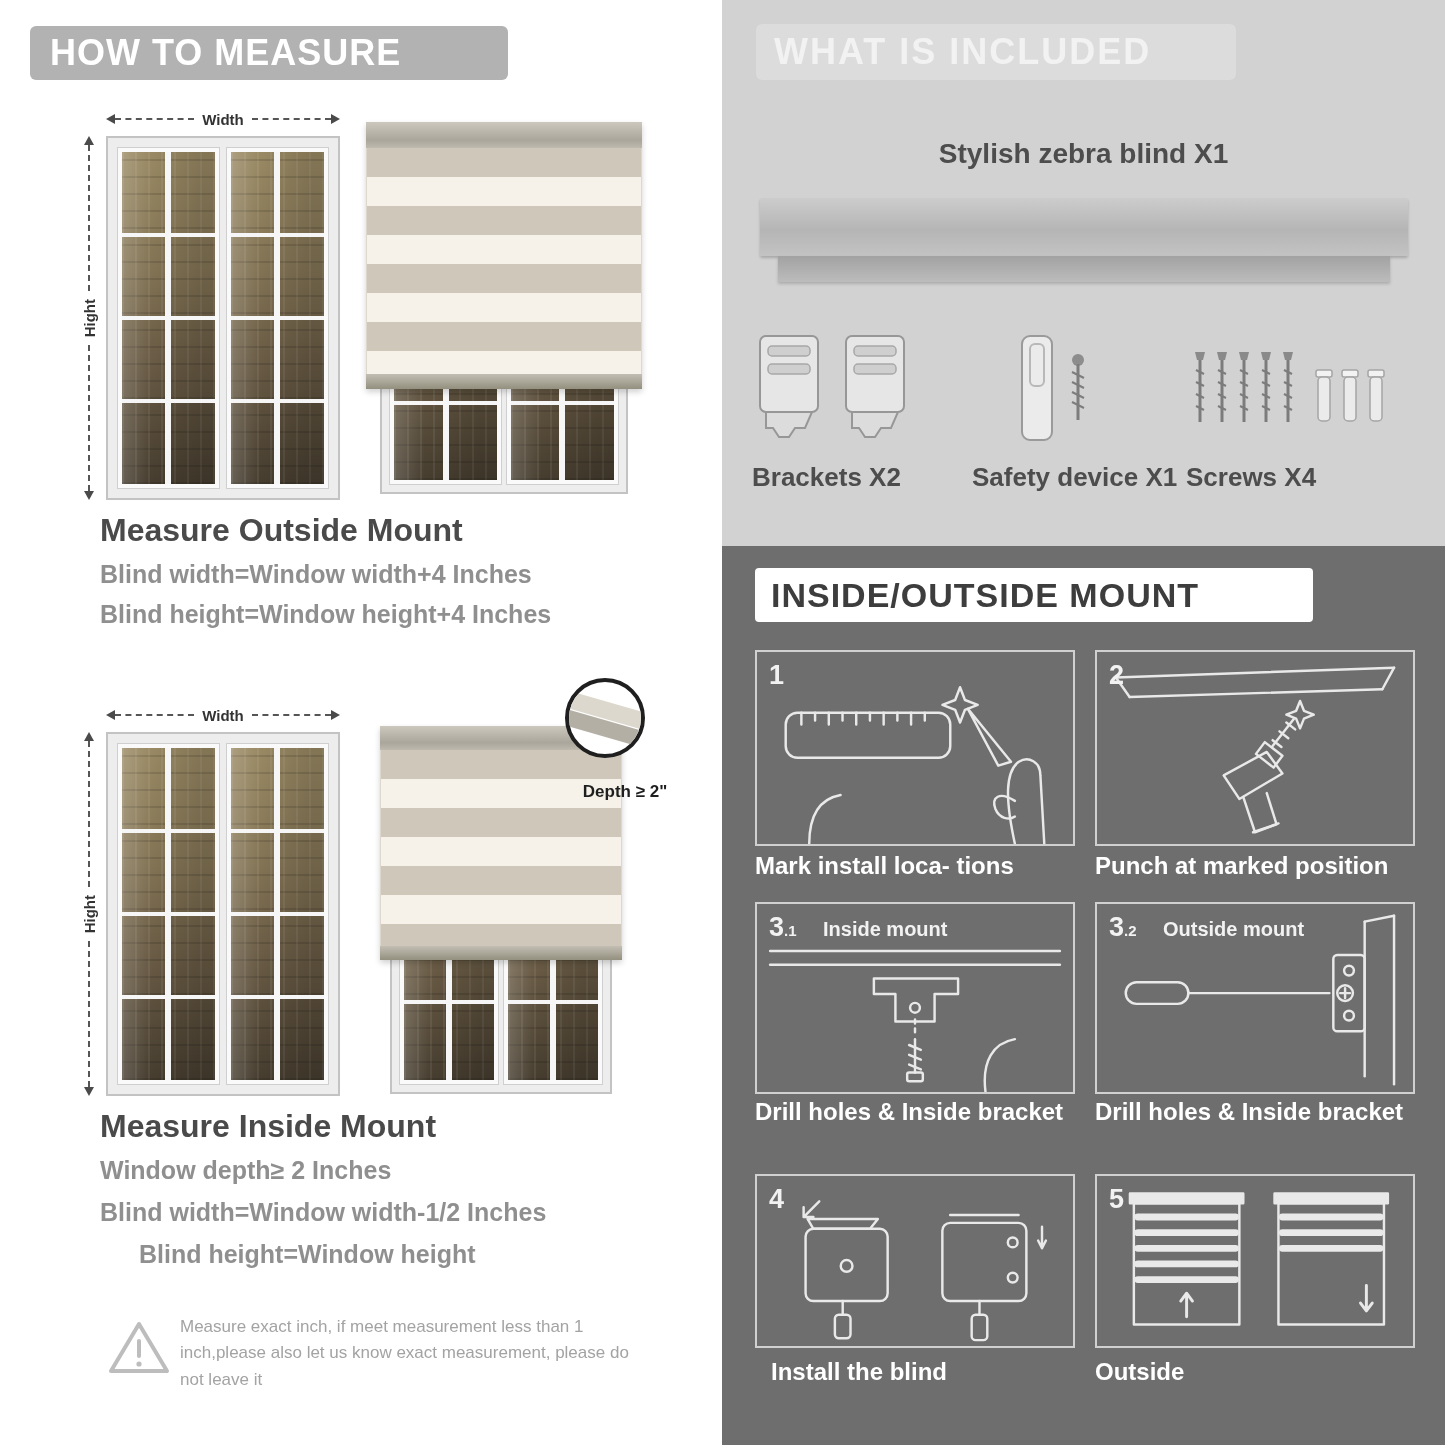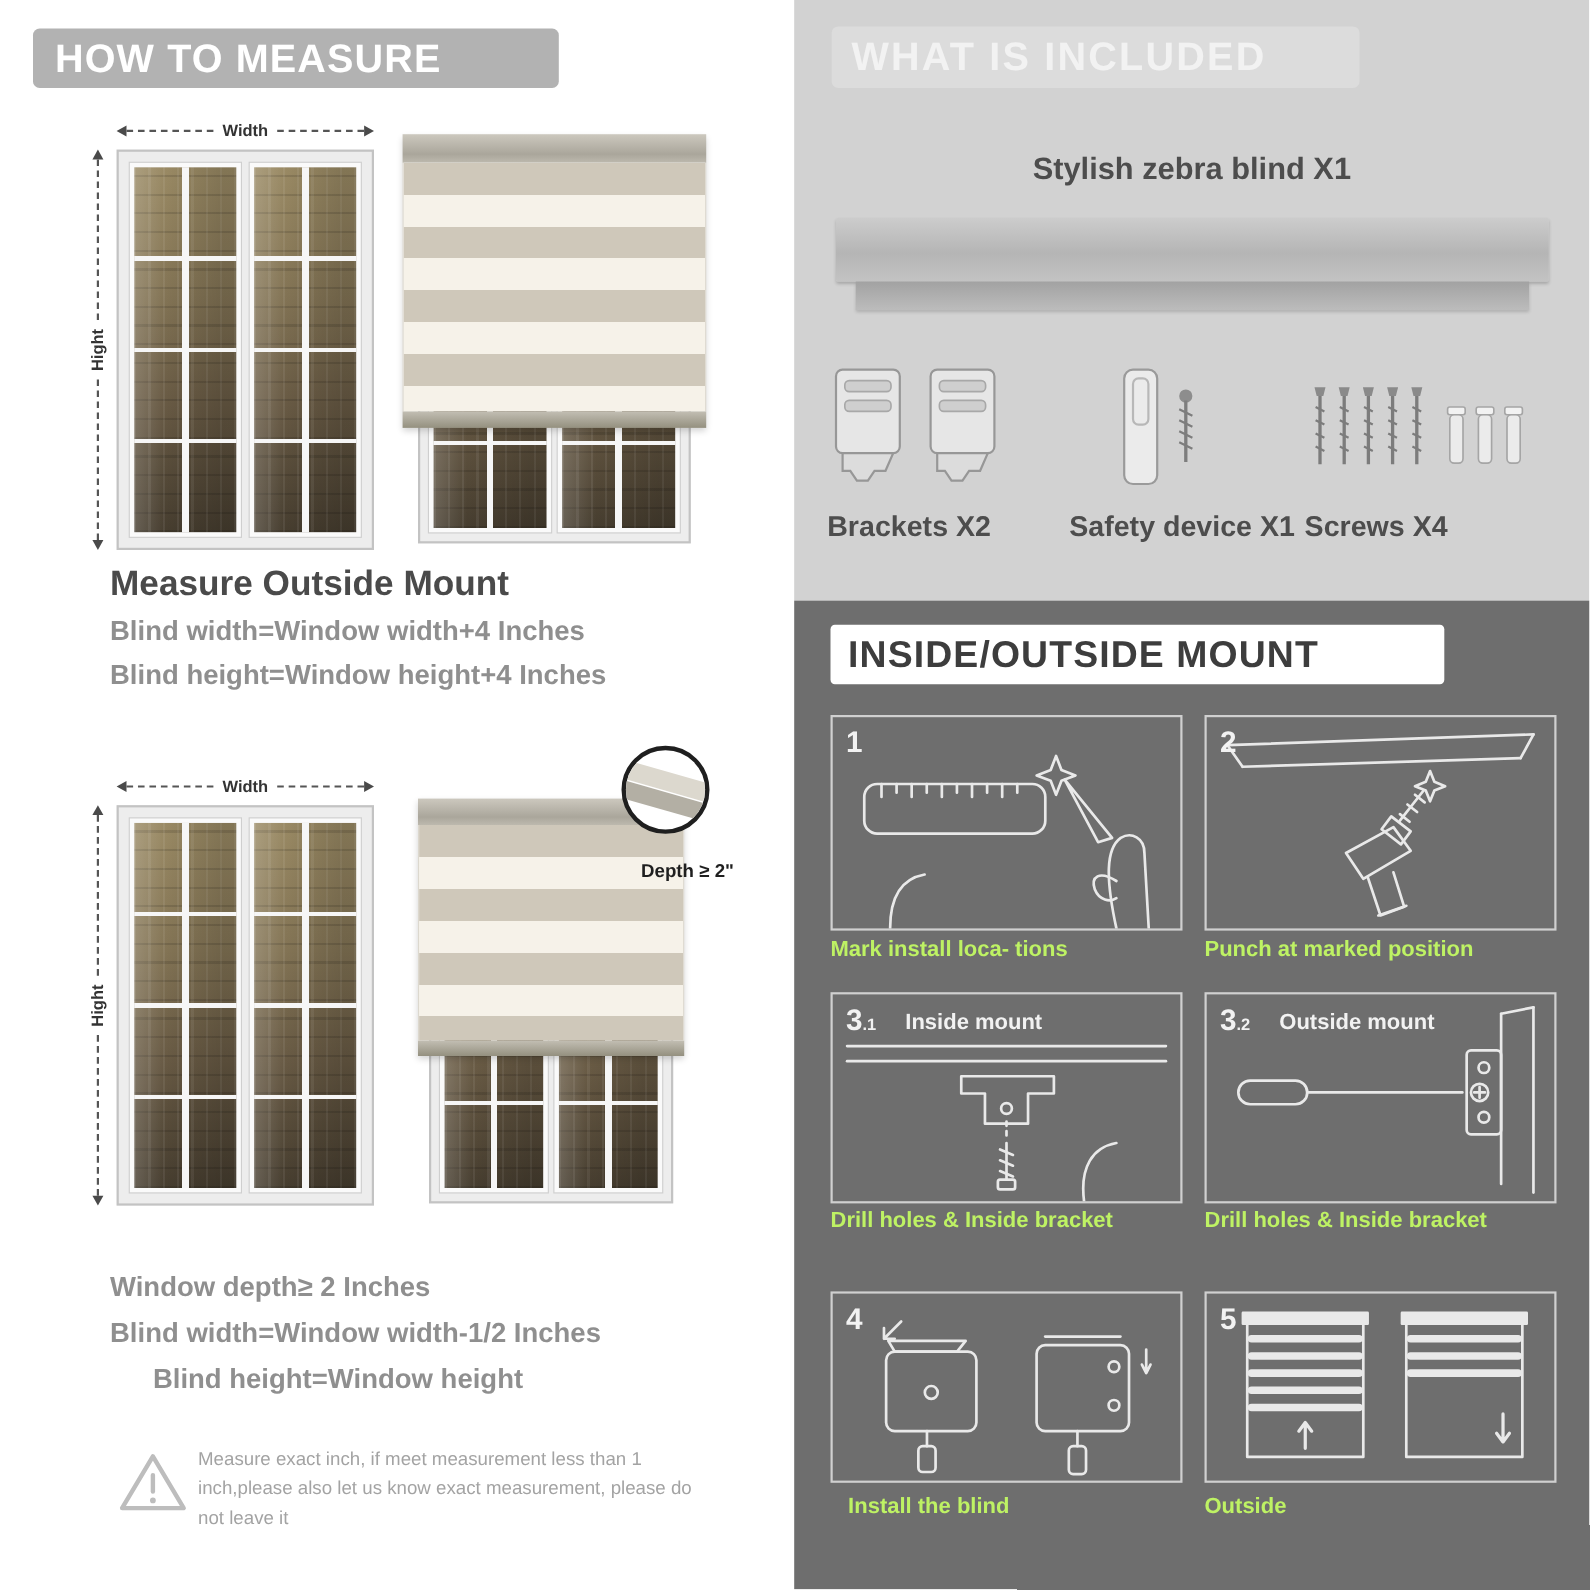--- a/index.html
+++ b/index.html
@@ -71,21 +71,21 @@
 
   
   .mount { position:absolute; left:722px; top:546px; width:794px; height:899px; background:#6e6e6e; }
   .mnt-hdr { position:absolute; left:33px; top:22px; width:558px; height:54px; background:#ffffff;
     border-radius:4px; display:flex; align-items:center; padding-left:16px;
     color:#3d3d3d; font-size:34px; font-weight:800; letter-spacing:1px; }
   .step-panel { position:absolute; width:320px; border:2px solid #d0d0d0; }
   .step-num { position:absolute; top:8px; left:12px; color:#f2f2f2; font-weight:bold; font-size:27px; }
   .step-num .sub { font-size:15px; }
   .step-title { position:absolute; top:14px; left:66px; color:#f2f2f2; font-weight:bold; font-size:20px; }
-  .step-cap { position:absolute; color:#bef264; font-weight:bold; font-size:20px; }
+  .step-cap { position:absolute; color:#ffffff; font-weight:bold; font-size:24px; }
   .step-panel svg { position:absolute; inset:0; width:100%; height:100%; }
   .la { stroke:#e9e9e9; stroke-width:2.5; fill:none; stroke-linecap:round; stroke-linejoin:round; }
 </style>
 </head>
 <body>
 
 <div class="canvas">
 
   <div class="hdr-box">
     <span>HOW TO MEASURE</span>
@@ -160,20 +160,21 @@
       <div class="rail" style="height:14px;"></div>
     </div>
   </div>
 
   <div class="depth-callout" style="left:565px; top:678px;">
     <div class="edge1"></div>
       <div class="edge2"></div>
   </div>
   <div class="depth-lbl" style="left:560px; top:782px; text-align:center;">Depth ≥ 2"</div>
 
+  <div class="sec-title" style="left:100px; top:1108px;">Measure Inside Mount</div>
   <div class="formula" style="left:100px; top:1156px;">Window depth≥ 2 Inches</div>
   <div class="formula" style="left:100px; top:1198px;">Blind width=Window width-1/2 Inches</div>
   <div class="formula" style="left:100px; top:1240px;margin-left:39px;">Blind height=Window height</div>
 
   <div class="warn-tri" style="left:106px; top:1318px;">
     <svg width="66" height="60" viewBox="0 0 66 60">
       <path d="M33,6 L61,53 H5 Z" stroke="#bdbdbd" stroke-width="4" fill="none" stroke-linejoin="round"></path>
       <line x1="33" y1="23" x2="33" y2="38" stroke="#bdbdbd" stroke-width="4" stroke-linecap="round"></line>
       <circle cx="33" cy="46" r="2.6" fill="#bdbdbd"></circle>
     </svg>

